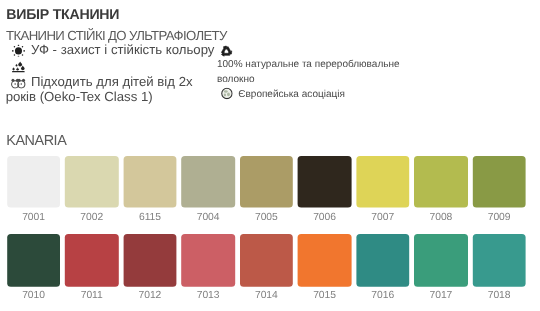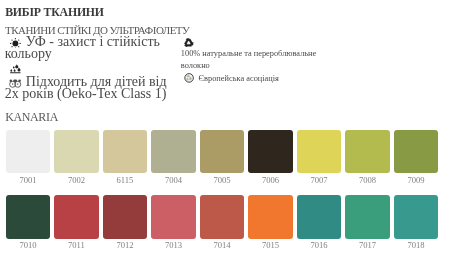--- a/index.html
+++ b/index.html
@@ -1,20 +1,20 @@
 <!DOCTYPE html>
 <html><head>
 <meta charset="utf-8">
 <style>
   html,body{margin:0;padding:0;}
   body{width:450px;height:259px;background:#fff;font-family:"Liberation Sans",sans-serif;color:#3c3c3c;overflow:hidden;}
-  .page{position:relative;width:450px;height:259px;font-family:Liberation Serif, serif;}
+  .page{position:relative;width:450px;height:259px;}
   .title{position:absolute;left:5.2px;top:4.9px;font-size:11.8px;font-weight:bold;letter-spacing:-0.2px;color:#3a3a3a;}
   .subtitle{position:absolute;left:5px;top:24.3px;font-size:11px;color:#5a5a5a;letter-spacing:-0.53px;}
-  .features{position:absolute;left:4.7px;top:35.6px;width:176px;font-size:14px;line-height:11.8px;color:#4a4a4a;}
+  .features{position:absolute;left:4.7px;top:35.6px;width:176px;font-size:11px;line-height:11.8px;color:#4a4a4a;}
   .rcol{position:absolute;left:180.8px;top:36.5px;width:158px;font-size:8.35px;line-height:11.8px;color:#4a4a4a;}
   .feat{margin:0 0 1.5px 0;}
   .ic{display:inline-block;width:20.5px;text-align:center;margin-left:0.6px;}
   .ic svg{display:inline-block;vertical-align:middle;}
   .rcol .ic{width:14.6px;text-align:left;margin-left:3.2px;}
   .ic.up1 svg{margin-top:-2.2px;}
   .ic.dn1 svg{margin-top:1.1px;}
   .ic.dn2 svg{margin-top:1.6px;}
   .ic.dn3 svg{margin-top:0.9px;}
   .brand{position:absolute;left:5.2px;top:109.6px;font-size:12px;color:#5a5a5a;letter-spacing:-0.37px;}

